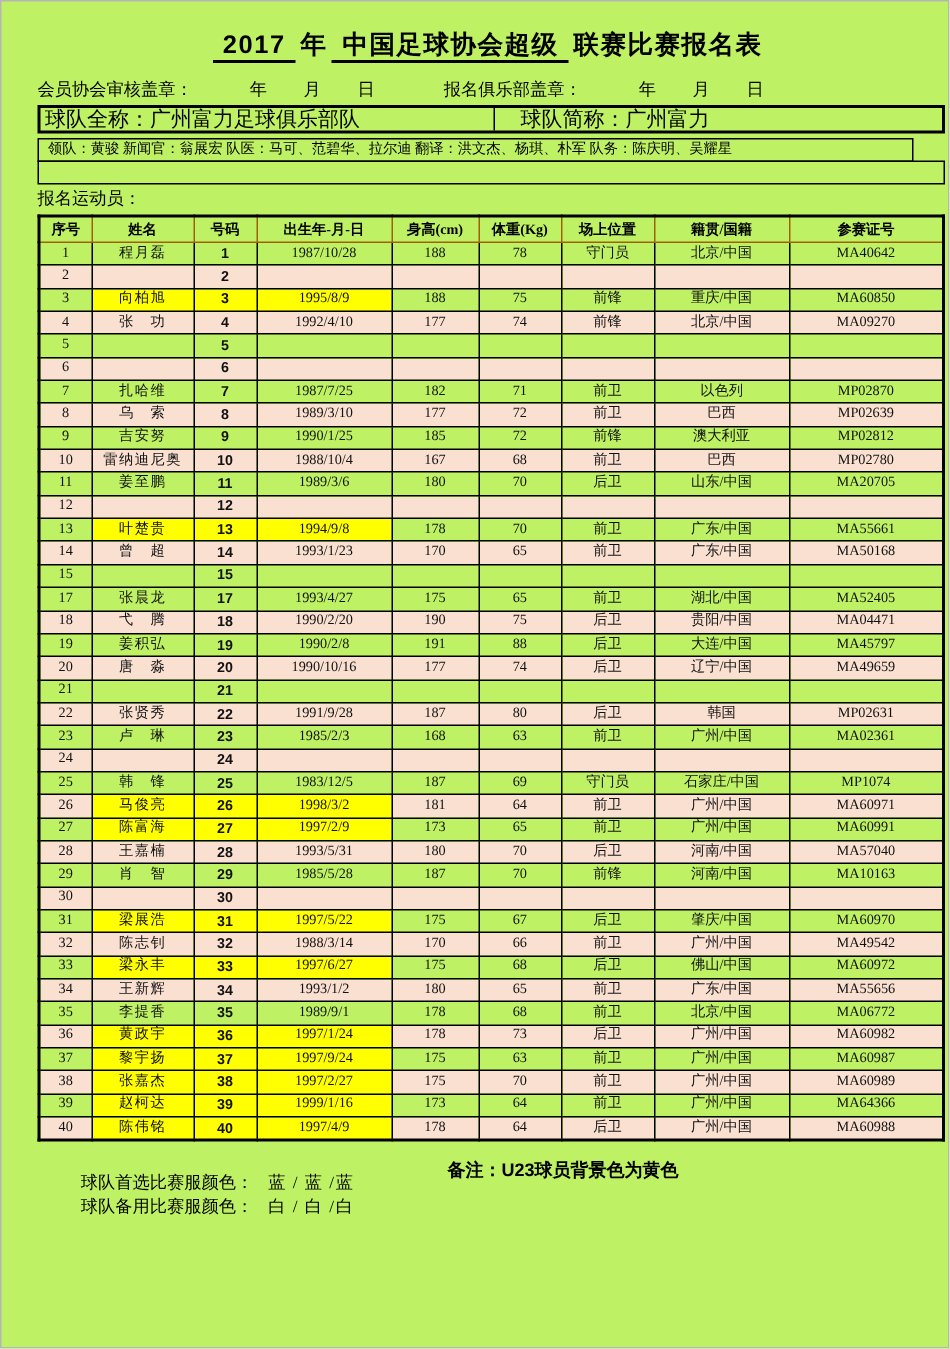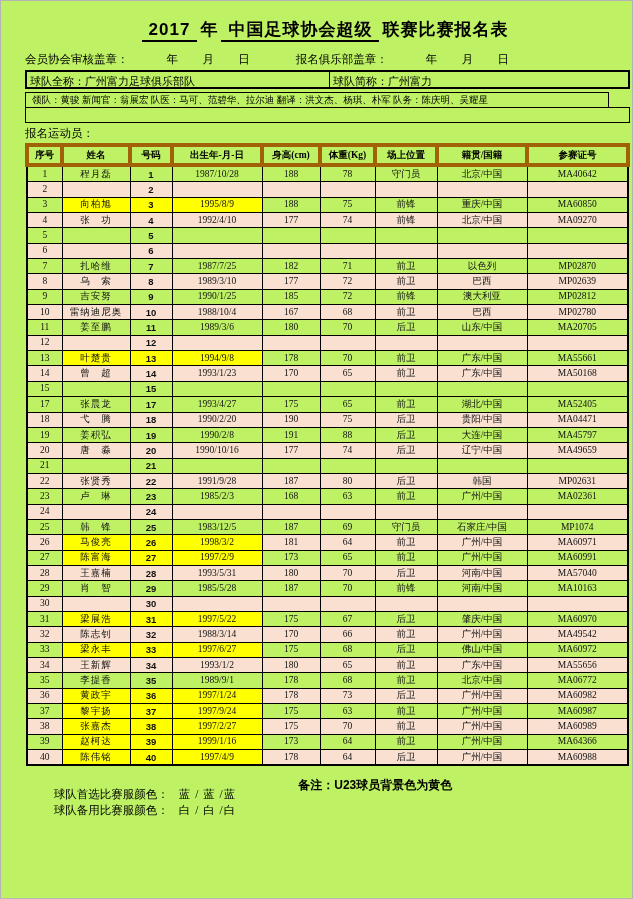--- a/index.html
+++ b/index.html
@@ -15,38 +15,38 @@
     font-family:"Liberation Sans",sans-serif;margin-top:6px;letter-spacing:1px;}
   .title .u{border-bottom:2px solid #000;padding:0 7px 1px 7px;}
   .title .plain{margin:0 3px;}
 
   
   .seal-row{display:flex;align-items:center;font-size:11.5px;margin-top:9px;height:18px;white-space:pre;font-family:Liberation Mono, monospace;}
   .seal-date{margin-left:38px;letter-spacing:2px;}
   .seal-club{margin-left:44px;}
 
   
-  .team-row{display:flex;border:2px solid #000;height:19px;line-height:18px;font-size:11px;margin-top:2px;width:605px;box-sizing:border-box;}
+  .team-row{display:flex;border:2px solid #000;height:19px;line-height:18px;font-size:14px;margin-top:2px;width:605px;box-sizing:border-box;gap:14px;}
   .team-cell-full{width:303px;border-right:1px solid #000;padding-left:3px;box-sizing:border-box;overflow:hidden;white-space:nowrap;}
   .team-cell-short{flex:1;padding-left:3px;overflow:hidden;white-space:nowrap;}
 
   
   .staff-line1{width:584px;box-sizing:border-box;border:1px solid #000;height:16px;line-height:14px;
     font-size:9.5px;padding-left:6px;margin-top:3px;white-space:nowrap;overflow:hidden;}
   .staff-line2{display:flex;width:605px;box-sizing:border-box;border:1px solid #000;margin-top:-1px;height:16px;}
   .staff-cell{box-sizing:border-box;border-right:1px solid #000;font-size:9.5px;line-height:14px;padding-left:2px;white-space:nowrap;overflow:hidden;margin-top:32px;}
   .staff-cell:last-child{border-right:none;}
   .sc1{width:107px;} .sc2{width:153px;} .sc3{width:156px;} .sc4{flex:1;}
 
   
   .players-label{font-size:11.5px;margin:3px 0 2px 0;height:15px;line-height:15px;}
 
   
   table.players{border-collapse:collapse;table-layout:fixed;width:605px;border:2px solid #000;}
-  table.players th{border:4px solid #a16207;height:16px;padding:0;font-size:9.5px;font-weight:bold;text-align:center;overflow:hidden;white-space:nowrap;}
+  table.players th{border:1px solid #a16207;height:16px;padding:0;font-size:9.5px;font-weight:bold;text-align:center;overflow:hidden;white-space:nowrap;}
   table.players td{border:1px solid #000;height:14.35px;padding:0;font-size:9.5px;text-align:center;overflow:hidden;white-space:nowrap;line-height:13px;color:#111;}
   tr.alt td{background:var(--alt,#FAE0D1);}
   td.u23{background:var(--u23,#FFFF00) !important;}
   td.col-num{font-family:"Liberation Sans",sans-serif;font-weight:bold;font-size:9.5px;}
   td.col-name{letter-spacing:1px;}
 
   
   .footer{display:flex;margin-top:4px;font-size:11.5px;}
   .kit-line{height:16px;line-height:16px;white-space:pre;}
   .kit-value{margin-left:10px;letter-spacing:1px;}

